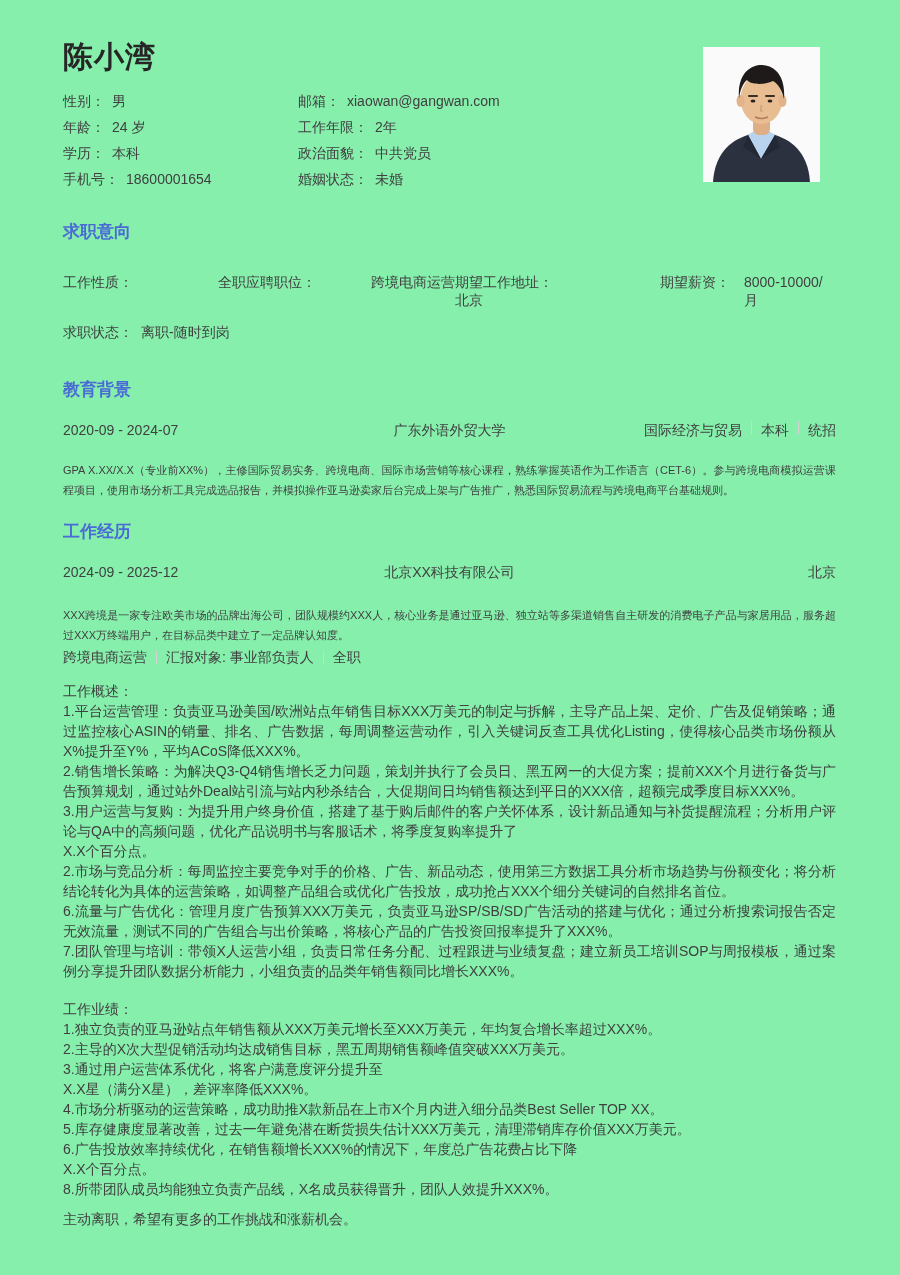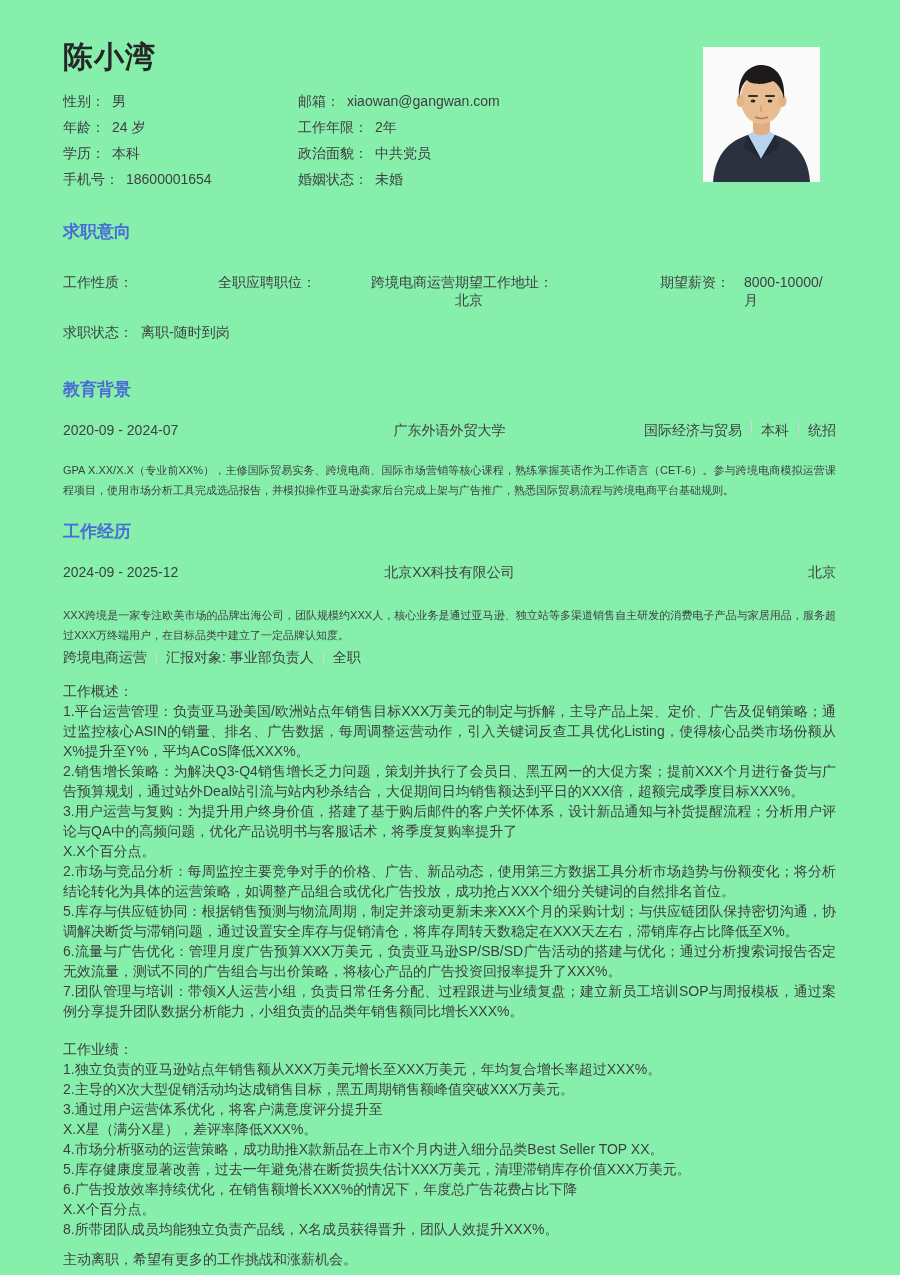--- a/index.html
+++ b/index.html
@@ -216,21 +216,20 @@
       <span>全职</span>
     </div>
 
     <div class="block">
       <div class="block-title">工作概述：</div>
       <div class="item">1.平台运营管理：负责亚马逊美国/欧洲站点年销售目标XXX万美元的制定与拆解，主导产品上架、定价、广告及促销策略；通过监控核心ASIN的销量、排名、广告数据，每周调整运营动作，引入关键词反查工具优化Listing，使得核心品类市场份额从X%提升至Y%，平均ACoS降低XXX%。</div>
       <div class="item">2.销售增长策略：为解决Q3-Q4销售增长乏力问题，策划并执行了会员日、黑五网一的大促方案；提前XXX个月进行备货与广告预算规划，通过站外Deal站引流与站内秒杀结合，大促期间日均销售额达到平日的XXX倍，超额完成季度目标XXX%。</div>
       <div class="item">3.用户运营与复购：为提升用户终身价值，搭建了基于购后邮件的客户关怀体系，设计新品通知与补货提醒流程；分析用户评论与QA中的高频问题，优化产品说明书与客服话术，将季度复购率提升了
 X.X个百分点。</div>
       <div class="item">2.市场与竞品分析：每周监控主要竞争对手的价格、广告、新品动态，使用第三方数据工具分析市场趋势与份额变化；将分析结论转化为具体的运营策略，如调整产品组合或优化广告投放，成功抢占XXX个细分关键词的自然排名首位。</div>
-      <div class="item">5.库存与供应链协同：根据销售预测与物流周期，制定并滚动更新未来XXX个月的采购计划；与供应链团队保持密切沟通，协调解决断货与滞销问题，通过设置安全库存与促销清仓，将库存周转天数稳定在XXX天左右，滞销库存占比降低至X%。</div>
       <div class="item">6.流量与广告优化：管理月度广告预算XXX万美元，负责亚马逊SP/SB/SD广告活动的搭建与优化；通过分析搜索词报告否定无效流量，测试不同的广告组合与出价策略，将核心产品的广告投资回报率提升了XXX%。</div>
       <div class="item">7.团队管理与培训：带领X人运营小组，负责日常任务分配、过程跟进与业绩复盘；建立新员工培训SOP与周报模板，通过案例分享提升团队数据分析能力，小组负责的品类年销售额同比增长XXX%。</div>
     </div>
 
     <div class="block block-achv">
       <div class="block-title">工作业绩：</div>
       <div class="item">1.独立负责的亚马逊站点年销售额从XXX万美元增长至XXX万美元，年均复合增长率超过XXX%。</div>
       <div class="item">2.主导的X次大型促销活动均达成销售目标，黑五周期销售额峰值突破XXX万美元。</div>
       <div class="item">3.通过用户运营体系优化，将客户满意度评分提升至
 X.X星（满分X星），差评率降低XXX%。</div>

